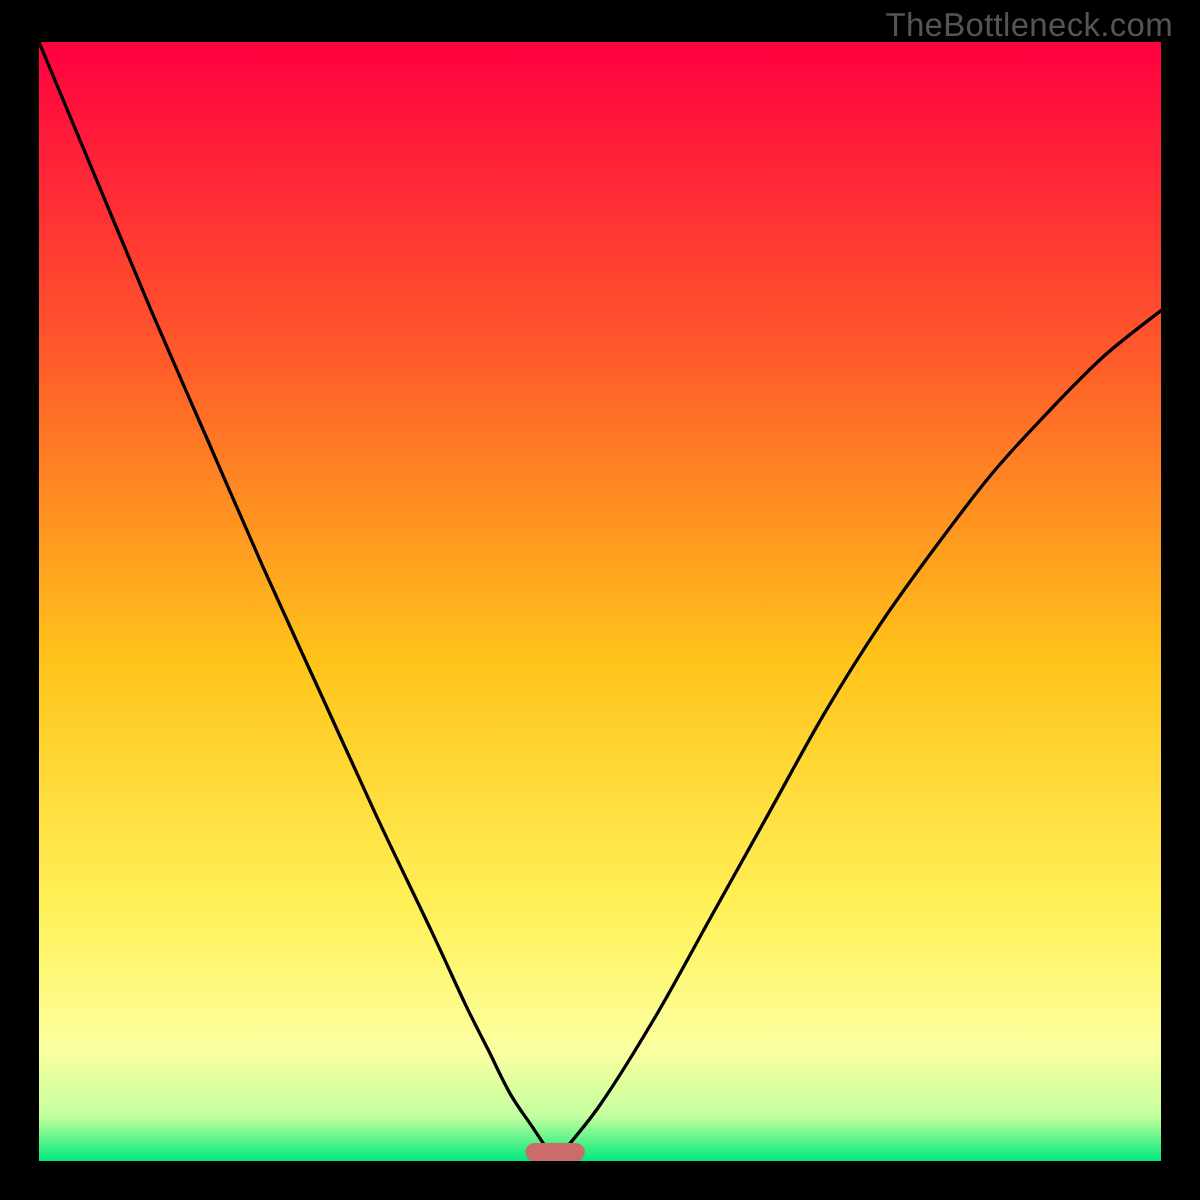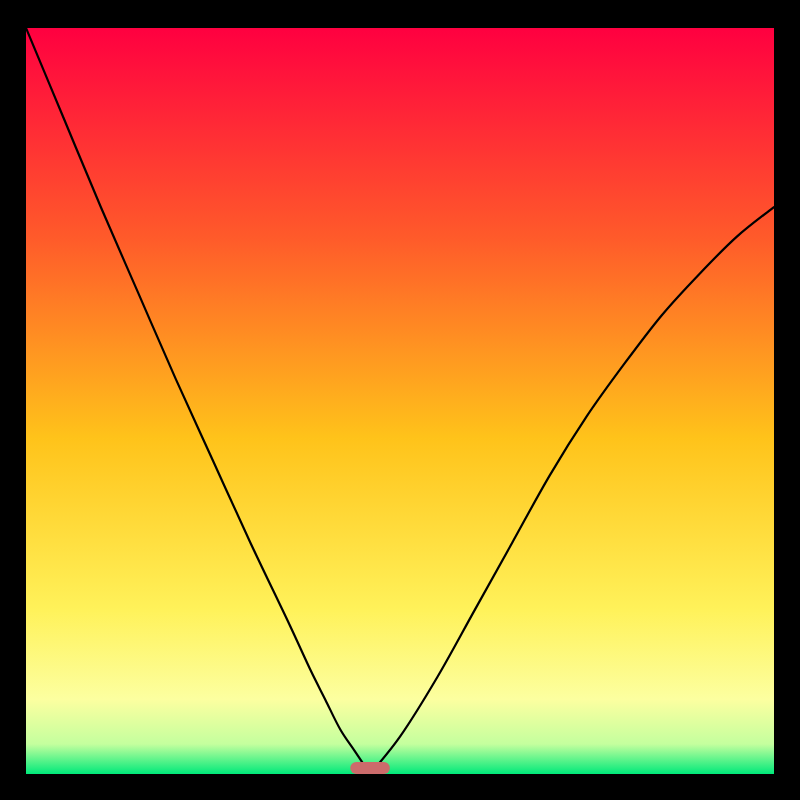--- a/index.html
+++ b/index.html
@@ -37,20 +37,21 @@
   .plot svg {
     display: block;
     width: 100%;
     height: 100%;
   }
 </style>
 </head>
 <body>
 <div class="frame">
 
+  <div class="watermark">TheBottleneck.com</div>
 
   <div class="plot">
     <svg viewBox="0 0 748 746" preserveAspectRatio="none">
       <defs>
         <linearGradient id="bg-grad" x1="0" y1="0" x2="0" y2="1">
           <stop id="g0" offset="0%" stop-color="#ff0040"></stop>
           <stop id="g1" offset="28%" stop-color="#ff5a2a"></stop>
           <stop id="g2" offset="55%" stop-color="#ffc31a"></stop>
           <stop id="g3" offset="78%" stop-color="#fff25a"></stop>
           <stop id="g4" offset="90%" stop-color="#fcffa0"></stop>

